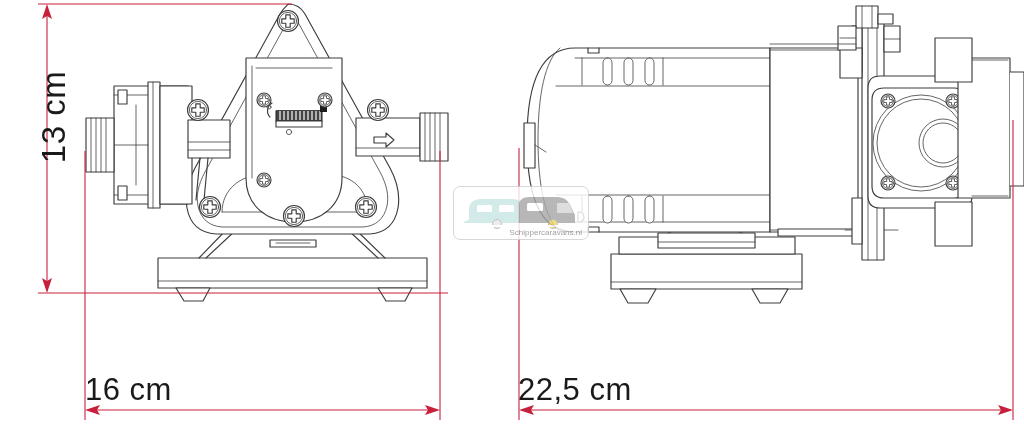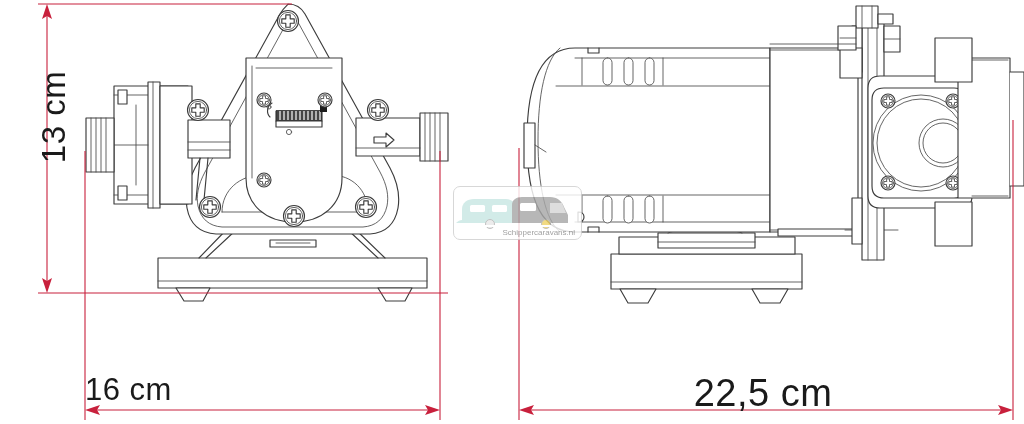--- a/index.html
+++ b/index.html
@@ -45,34 +45,35 @@
     left: 85px;
     top: 372px;
     width: 356px;
     text-align: left;
     font-size: 31px;
   }
   #label-width-side {
     left: 518px;
     top: 372px;
     width: 490px;
-    text-align: center;
-    font-size: 38px;
+    text-align: left;
+    font-size: 31px;
   }
   #watermark {
     position: absolute;
     left: 453px;
     top: 186px;
     width: 127px;
     height: 52px;
     border: 1px solid #cfcfcf;
     border-radius: 7px;
     background: #ffffff;
     opacity: 0.82;
     overflow: hidden;
+    padding-left: 7px;
   }
   #watermark .wm-text {
     position: absolute;
     right: 6px;
     bottom: 2px;
     font-size: 8px;
     color: #8d8d8d;
     font-family: "Liberation Sans", sans-serif;
   }
 </style>

